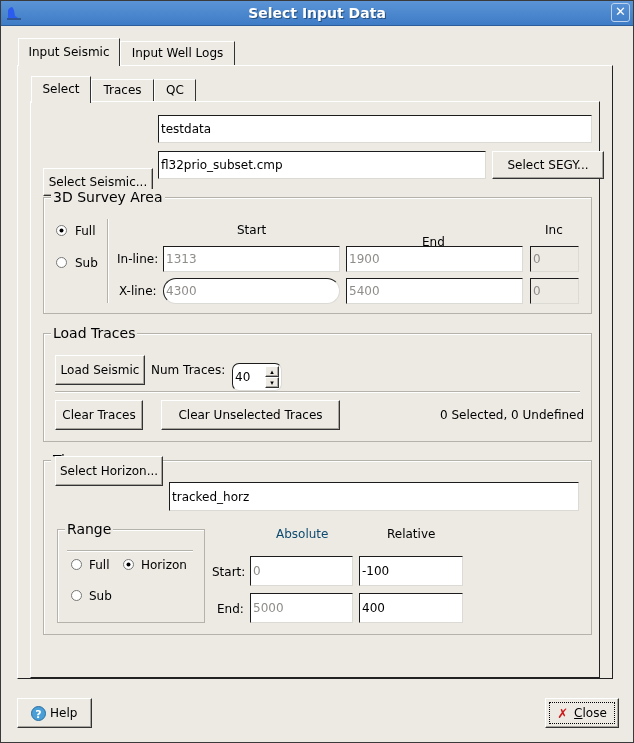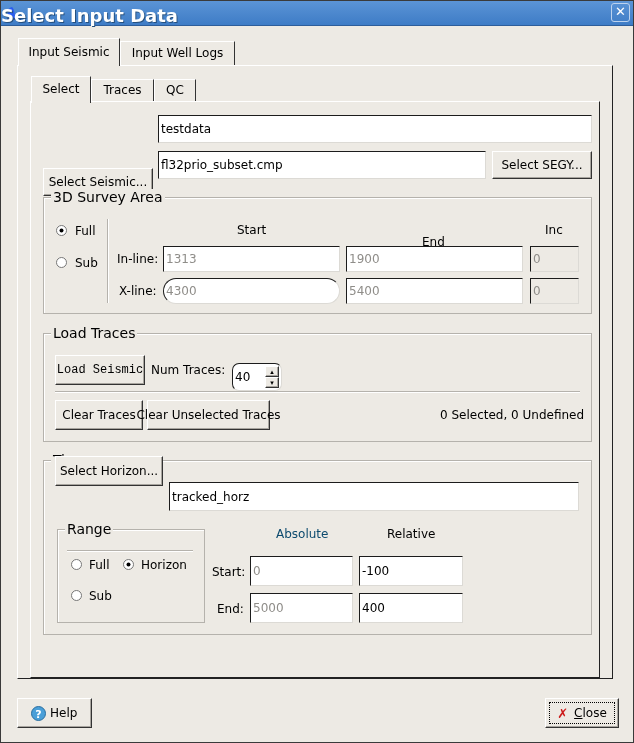--- a/index.html
+++ b/index.html
@@ -1,19 +1,19 @@
 <!DOCTYPE html>
 <html><head>
 <meta charset="utf-8">
 <style>
   html,body{margin:0;padding:0;}
   body{width:634px;height:743px;background:#ffffff;font-family:"DejaVu Sans","Liberation Sans",sans-serif;font-size:12px;color:#000;position:relative;overflow:hidden;}
   .win{position:absolute;left:0;top:0;width:632px;height:741px;border:1px solid #3a3a3a;background:#edeae4;}
   .titlebar{position:absolute;left:0;top:0;width:632px;height:24px;background:linear-gradient(#5b94d6,#3e7cc6);border-bottom:1px solid #2d5d9a;}
-  .titlebar .title{position:absolute;left:0;right:0;top:4px;text-align:left;color:#fff;font-weight:bold;font-size:18px;text-shadow:1px 1px 0 #25507f;}
+  .titlebar .title{position:absolute;left:0;right:0;top:4px;text-align:center;color:#fff;font-weight:bold;font-size:14px;text-shadow:1px 1px 0 #25507f;}
   .appicon{position:absolute;left:5px;top:5px;width:16px;height:14px;}
   .closex{position:absolute;right:3px;top:2px;width:17px;height:17px;border:1px solid #bcd2ee;border-radius:3px;color:#fff;font-weight:bold;font-size:13px;line-height:16px;text-align:center;}
   .tab{position:absolute;box-sizing:border-box;border:1px solid #fff;border-right:1px solid #333;border-bottom:none;background:#edeae4;text-align:center;font-size:12px;}
   .tab.active{z-index:2;}
   .pane{position:absolute;box-sizing:border-box;border-left:1px solid #fff;border-top:1px solid #fff;border-right:1px solid #222;border-bottom:1px solid #222;}
   .btn{position:absolute;box-sizing:border-box;background:#edeae4;border-top:1px solid #fff;border-left:1px solid #fff;border-right:1px solid #333;border-bottom:1px solid #333;box-shadow:inset -1px -1px 0 #a8a59f;font-size:12px;text-align:center;white-space:nowrap;padding-top:0;display:flex;align-items:center;justify-content:center;cursor:pointer;}
   .field{position:absolute;box-sizing:border-box;background:#fff;border-top:1px solid #1c1c1c;border-left:1px solid #1c1c1c;border-right:1px solid #dcdad5;border-bottom:1px solid #dcdad5;padding-left:2px;font-size:12px;display:flex;align-items:center;}
   .field.dis{color:#8f8d89;}
   .field.disgray{background:#edeae4;color:#8f8d89;}
   .group{position:absolute;box-sizing:border-box;border:1px solid #b5b2ac;box-shadow:inset 1px 1px 0 #fff;}
@@ -56,21 +56,21 @@
   <div class="tab" style="left:153px;top:78px;width:42px;height:23px;line-height:21px;">
     <span>QC</span>
   </div>
 
   <div class="pane" style="left:29px;top:100px;width:570px;height:577px;"></div>
 
   <div class="field" style="left:157px;top:114px;width:434px;height:28px;">testdata</div>
 
   <div class="btn" style="left:42px;top:150px;width:110px;height:28px;margin-top:17px;">Select Seismic...</div>
   <div class="field" style="left:157px;top:150px;width:328px;height:28px;">fl32prio_subset.cmp</div>
-  <div class="btn" style="left:491px;top:150px;width:100px;height:28px;">Select SEGY...</div>
+  <div class="btn" style="left:491px;top:150px;width:112px;height:28px;">Select SEGY...</div>
 
   <div class="group" style="left:42px;top:196px;width:549px;height:117px;">
     <span class="glabel">3D Survey Area</span>
   </div>
   <svg class="radio" style="left:55px;top:224px;" viewBox="0 0 11 11">
       <circle cx="5.5" cy="5.5" r="5" fill="#fff" stroke="#777"></circle>
       <circle cx="5.5" cy="5.5" r="2" fill="#000"></circle>
     </svg>
   <span class="lbl" style="left:74px;top:223px;">Full</span>
   <svg class="radio" style="left:55px;top:256px;" viewBox="0 0 11 11">
@@ -89,30 +89,30 @@
   <div class="field disgray" style="left:529px;top:245px;width:49px;height:26px;">0</div>
 
   <span class="lbl" style="left:118px;top:283px;">X-line:</span>
   <div class="field dis" style="left:162px;top:277px;width:177px;height:26px;border-radius:13px;">4300</div>
   <div class="field dis" style="left:345px;top:277px;width:177px;height:26px;">5400</div>
   <div class="field disgray" style="left:529px;top:277px;width:49px;height:26px;">0</div>
 
   <div class="group" style="left:42px;top:332px;width:549px;height:109px;">
     <span class="glabel">Load Traces</span>
   </div>
-  <div class="btn" style="left:54px;top:354px;width:90px;height:30px;font-family:Liberation Mono, monospace;">Load Seismic</div>
+  <div class="btn" style="left:54px;top:354px;width:90px;height:30px;">Load Seismic</div>
   <span class="lbl" style="left:150px;top:362px;">Num Traces:</span>
   <div class="field" style="left:231px;top:362px;width:50px;height:28px;border-radius:7px;">
     <span>40</span>
     <div class="btn" style="left:32px;top:2px;width:14px;height:11px;font-size:7px;">▴</div>
     <div class="btn" style="left:32px;top:13px;width:14px;height:11px;font-size:7px;">▾</div>
   </div>
   <div class="sep" style="left:54px;top:390px;width:525px;"></div>
   <div class="btn" style="left:54px;top:399px;width:88px;height:30px;">Clear Traces</div>
-  <div class="btn" style="left:146px;top:399px;width:123px;height:30px;">Clear Unselected Traces</div>
+  <div class="btn" style="left:160px;top:399px;width:179px;height:30px;">Clear Unselected Traces</div>
   <span class="lbl" style="left:439px;top:407px;">0 Selected, 0 Undefined</span>
 
   <div class="group" style="left:42px;top:459px;width:549px;height:175px;">
     <span class="glabel">Time</span>
   </div>
   <div class="btn" style="left:54px;top:455px;width:108px;height:30px;">Select Horizon...</div>
   <div class="field" style="left:168px;top:481px;width:410px;height:29px;">tracked_horz</div>
 
   <div class="group" style="left:56px;top:528px;width:148px;height:94px;">
     <span class="glabel">Range</span>

